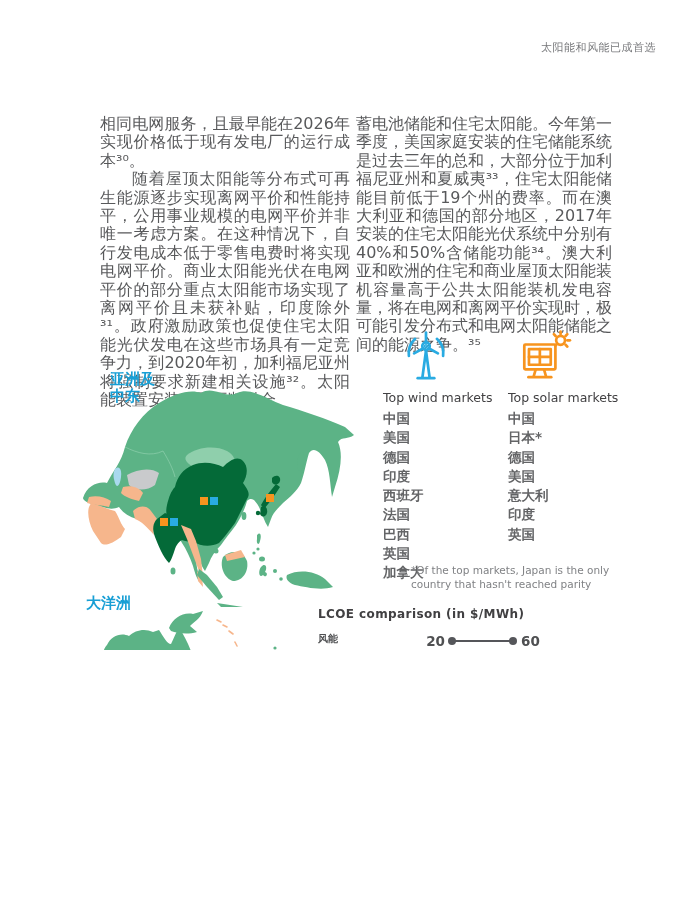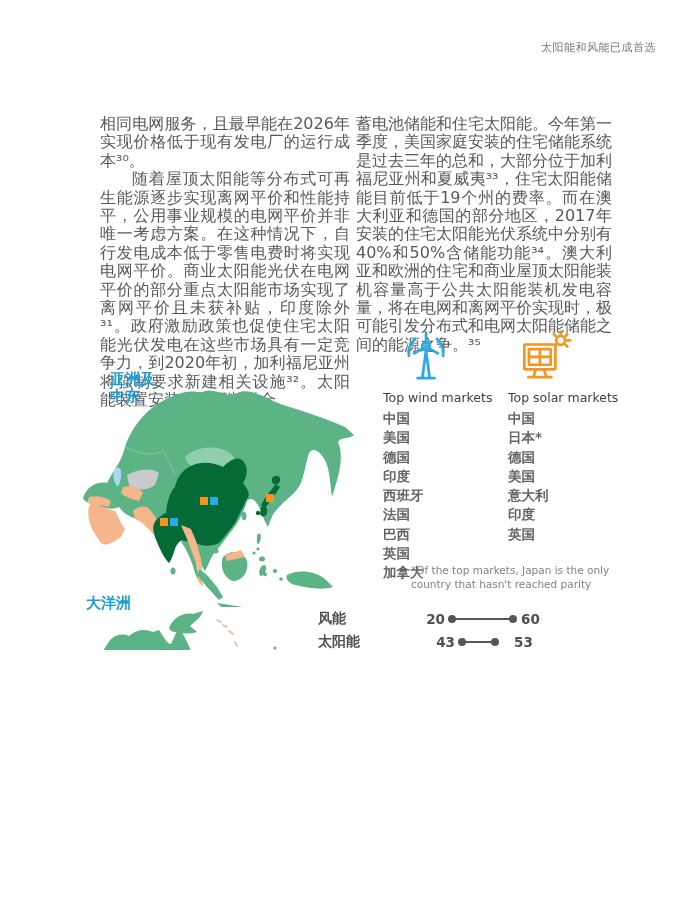--- a/index.html
+++ b/index.html
@@ -35,21 +35,21 @@
   #solar-title { left:508px; top:390px; }
   .mk-list { font-size:13.5px; font-weight:600; color:#636466; line-height:19.3px; }
   #wind-list { left:383px; top:409px; }
   #solar-list { left:508px; top:409px; }
   #footnote { left:383px; top:563px; width:200px; font-size:10.5px; line-height:14px; color:#808285;margin-left:28px; }
 
   
   #lcoe { left:318px; top:607px; width:330px; }
   #lcoe-title { font-size:12px; font-weight:bold; color:#414042; letter-spacing:0.4px; margin-bottom:8px; }
   .lcoe-row { position:relative; height:23px; }
-  .lcoe-label { position:absolute; left:0; top:3px; font-size:14px; font-weight:bold; color:#4f5052; }
+  .lcoe-label { position:absolute; left:0; top:3px; font-size:10px; font-weight:bold; color:#4f5052; }
   .lcoe-label.muted { font-weight:normal; color:#8a8c8e; }
   .lcoe-min { position:absolute; top:4px; width:40px; text-align:right; font-size:13.5px; font-weight:600; color:#4f5052; }
   .lcoe-max { position:absolute; top:4px; font-size:13.5px; font-weight:600; color:#4f5052; }
   .lcoe-line { position:absolute; top:10.5px; height:2px; background:var(--chart-gray); }
   .lcoe-dot { position:absolute; top:7.5px; width:8px; height:8px; border-radius:50%; background:var(--chart-gray); }
 
   
   #footer-rule { left:290px; top:843px; width:120px; height:2px; background:#a7a9ac; }
   #page-num { left:290px; top:866px; width:120px; text-align:center; font-size:12px; color:#939598; }
 
@@ -268,20 +268,21 @@
       <div>德国</div>
       <div>美国</div>
       <div>意大利</div>
       <div>印度</div>
       <div>英国</div>
     </div>
 
   <div id="footnote" class="abs">*Of the top markets, Japan is the only country that hasn't reached parity</div>
 
   <div id="lcoe" class="abs">
+    <div id="lcoe-title">LCOE comparison (in $/MWh)</div>
     <div id="lcoe-rows">
         <div class="lcoe-row">
           <span class="lcoe-label">风能</span>
           <span class="lcoe-min" style="left: 87px;">20</span>
           <span class="lcoe-line" style="left: 134px; width: 61px;"></span>
           <span class="lcoe-dot" style="left: 130px;"></span>
           <span class="lcoe-dot" style="left: 191px;"></span>
           <span class="lcoe-max" style="left: 203px;">60</span>
         </div>
         <div class="lcoe-row">

